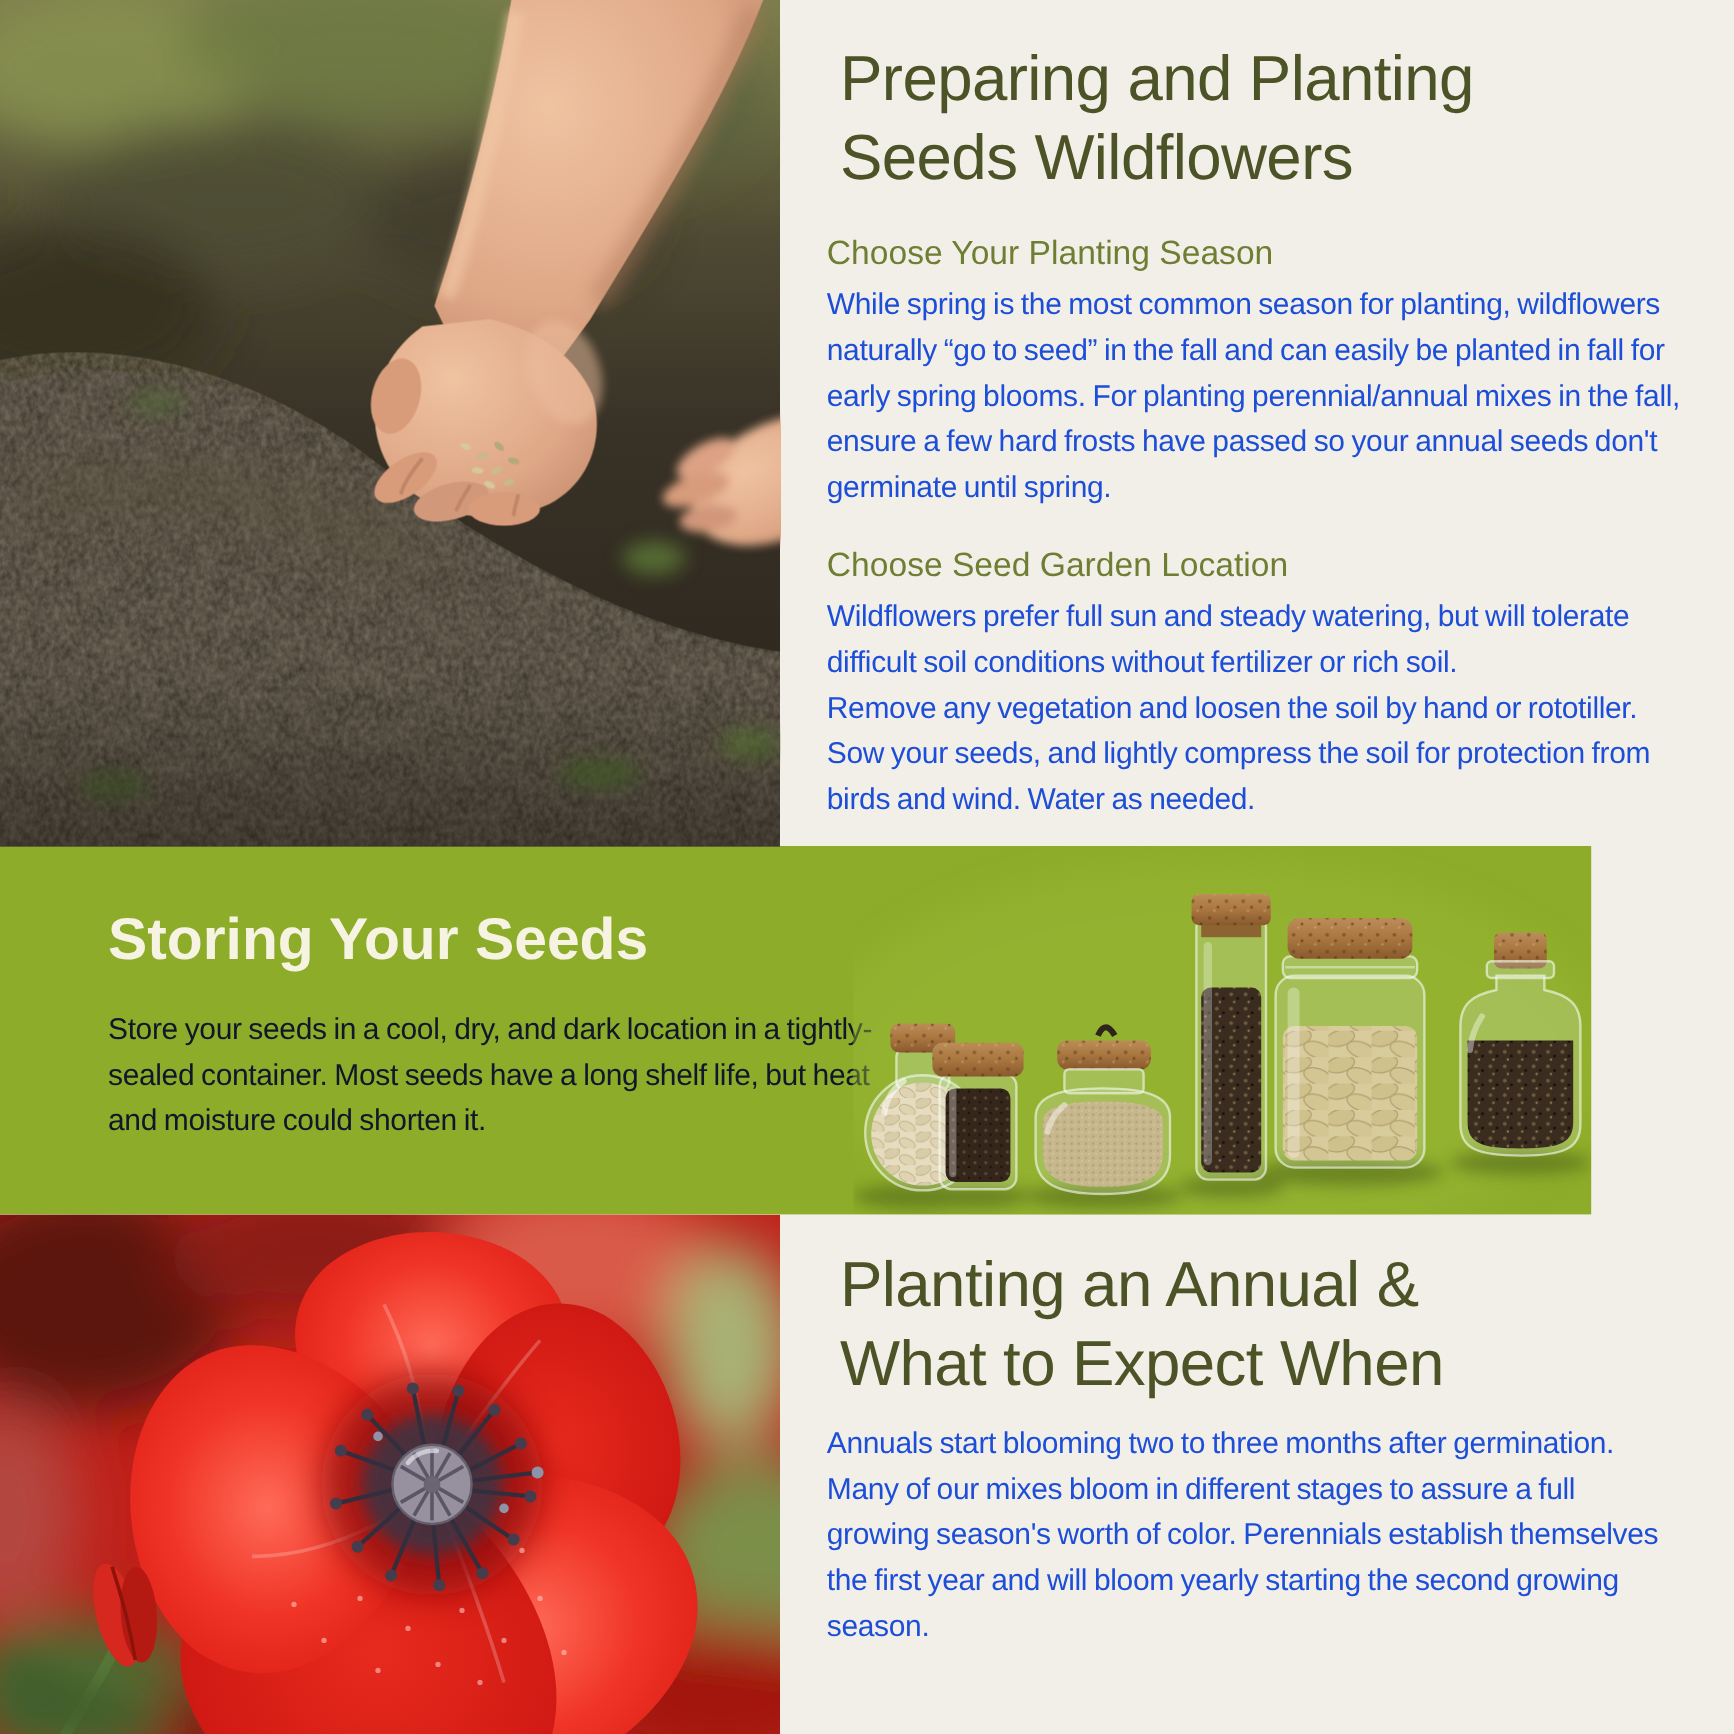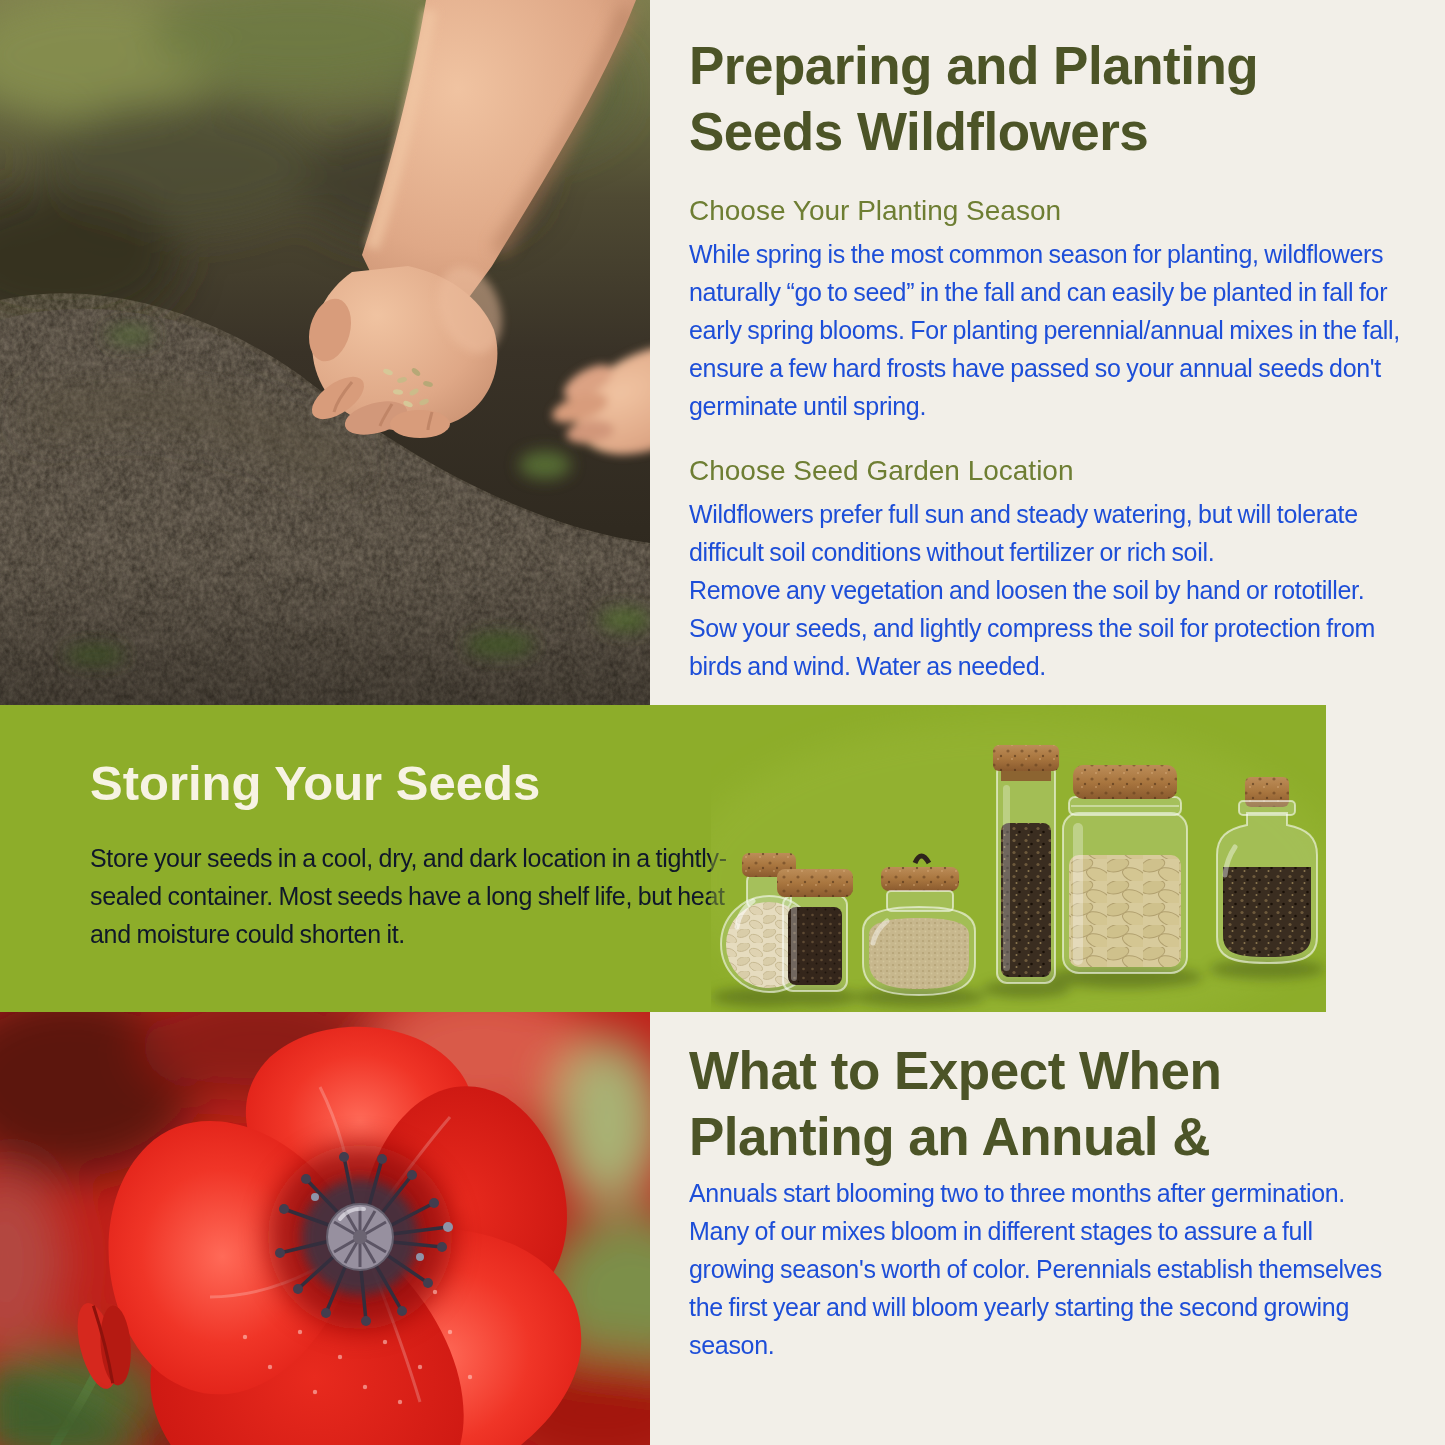--- a/index.html
+++ b/index.html
@@ -11,33 +11,33 @@
   .photo{position:absolute;overflow:hidden;}
   .photo svg{display:block;}
   .photo-top{left:0;top:0;width:650px;height:705px;}
   .photo-bottom{left:0;top:1012px;width:650px;height:433px;}
 
   
   .col{position:absolute;left:689px;width:714px;}
   .col-top{top:0;}
   .col-bottom{top:1012px;}
   h1.section-title{
-    margin:33px 0 0 0;font-size:53px;line-height:66px;font-weight:700;
+    margin:33px 0 0 11px;font-size:53px;line-height:66px;font-weight:400;
     color:#4c5427;letter-spacing:-0.5px;
   }
   h1.section-title span{display:block;}
   .col-bottom h1.section-title{margin-top:26px;}
   .subhead{
     margin:30px 0 8px 0;font-size:28px;line-height:32px;font-weight:400;color:#6e7e33;
   }
   .bodytext{
     margin:0;font-size:25px;line-height:38px;color:#1d4ed8;
     letter-spacing:-0.3px;word-spacing:-1px;
   }
-  .col-bottom .bodytext{margin-top:4px;}
+  .col-bottom .bodytext{margin-top:14px;}
 
   
   .band{
     position:absolute;left:0;top:705px;width:1326px;height:307px;background:#8dad2a;
   }
   .band-text{position:absolute;left:90px;top:50px;width:660px;}
   .band-title{
     margin:0 0 28px 0;font-size:49px;line-height:56px;font-weight:700;color:#f7f3e3;
   }
   .band-body{
@@ -396,19 +396,19 @@
           <ellipse cx="10" cy="4" rx="15" ry="40" transform="rotate(10 10 4)" fill="#b51a12"></ellipse>
           <path d="M -2 -40 C 0 -12 0 16 -2 40" stroke="#8e120c" stroke-width="3" fill="none"></path>
         </g>
       </g>
       <path d="M 0 360 C 60 380 110 410 140 433 L 0 433 Z" fill="#3f5d2b" opacity="0.9" filter="url(#fb14)"></path>
     </svg>
   </div>
 
   <div class="col col-bottom">
     <h1 class="section-title">
+      <span>Planting an Annual &amp;</span>
       <span>What to Expect When</span>
-      <span>Planting an Annual &amp;</span>
     </h1>
     <p class="bodytext">Annuals start blooming two to three months after germination. Many of our mixes bloom in different stages to assure a full growing season's worth of color. Perennials establish themselves the first year and will bloom yearly starting the second growing season.</p>
   </div>
 
 </div>
 
 </body></html>

